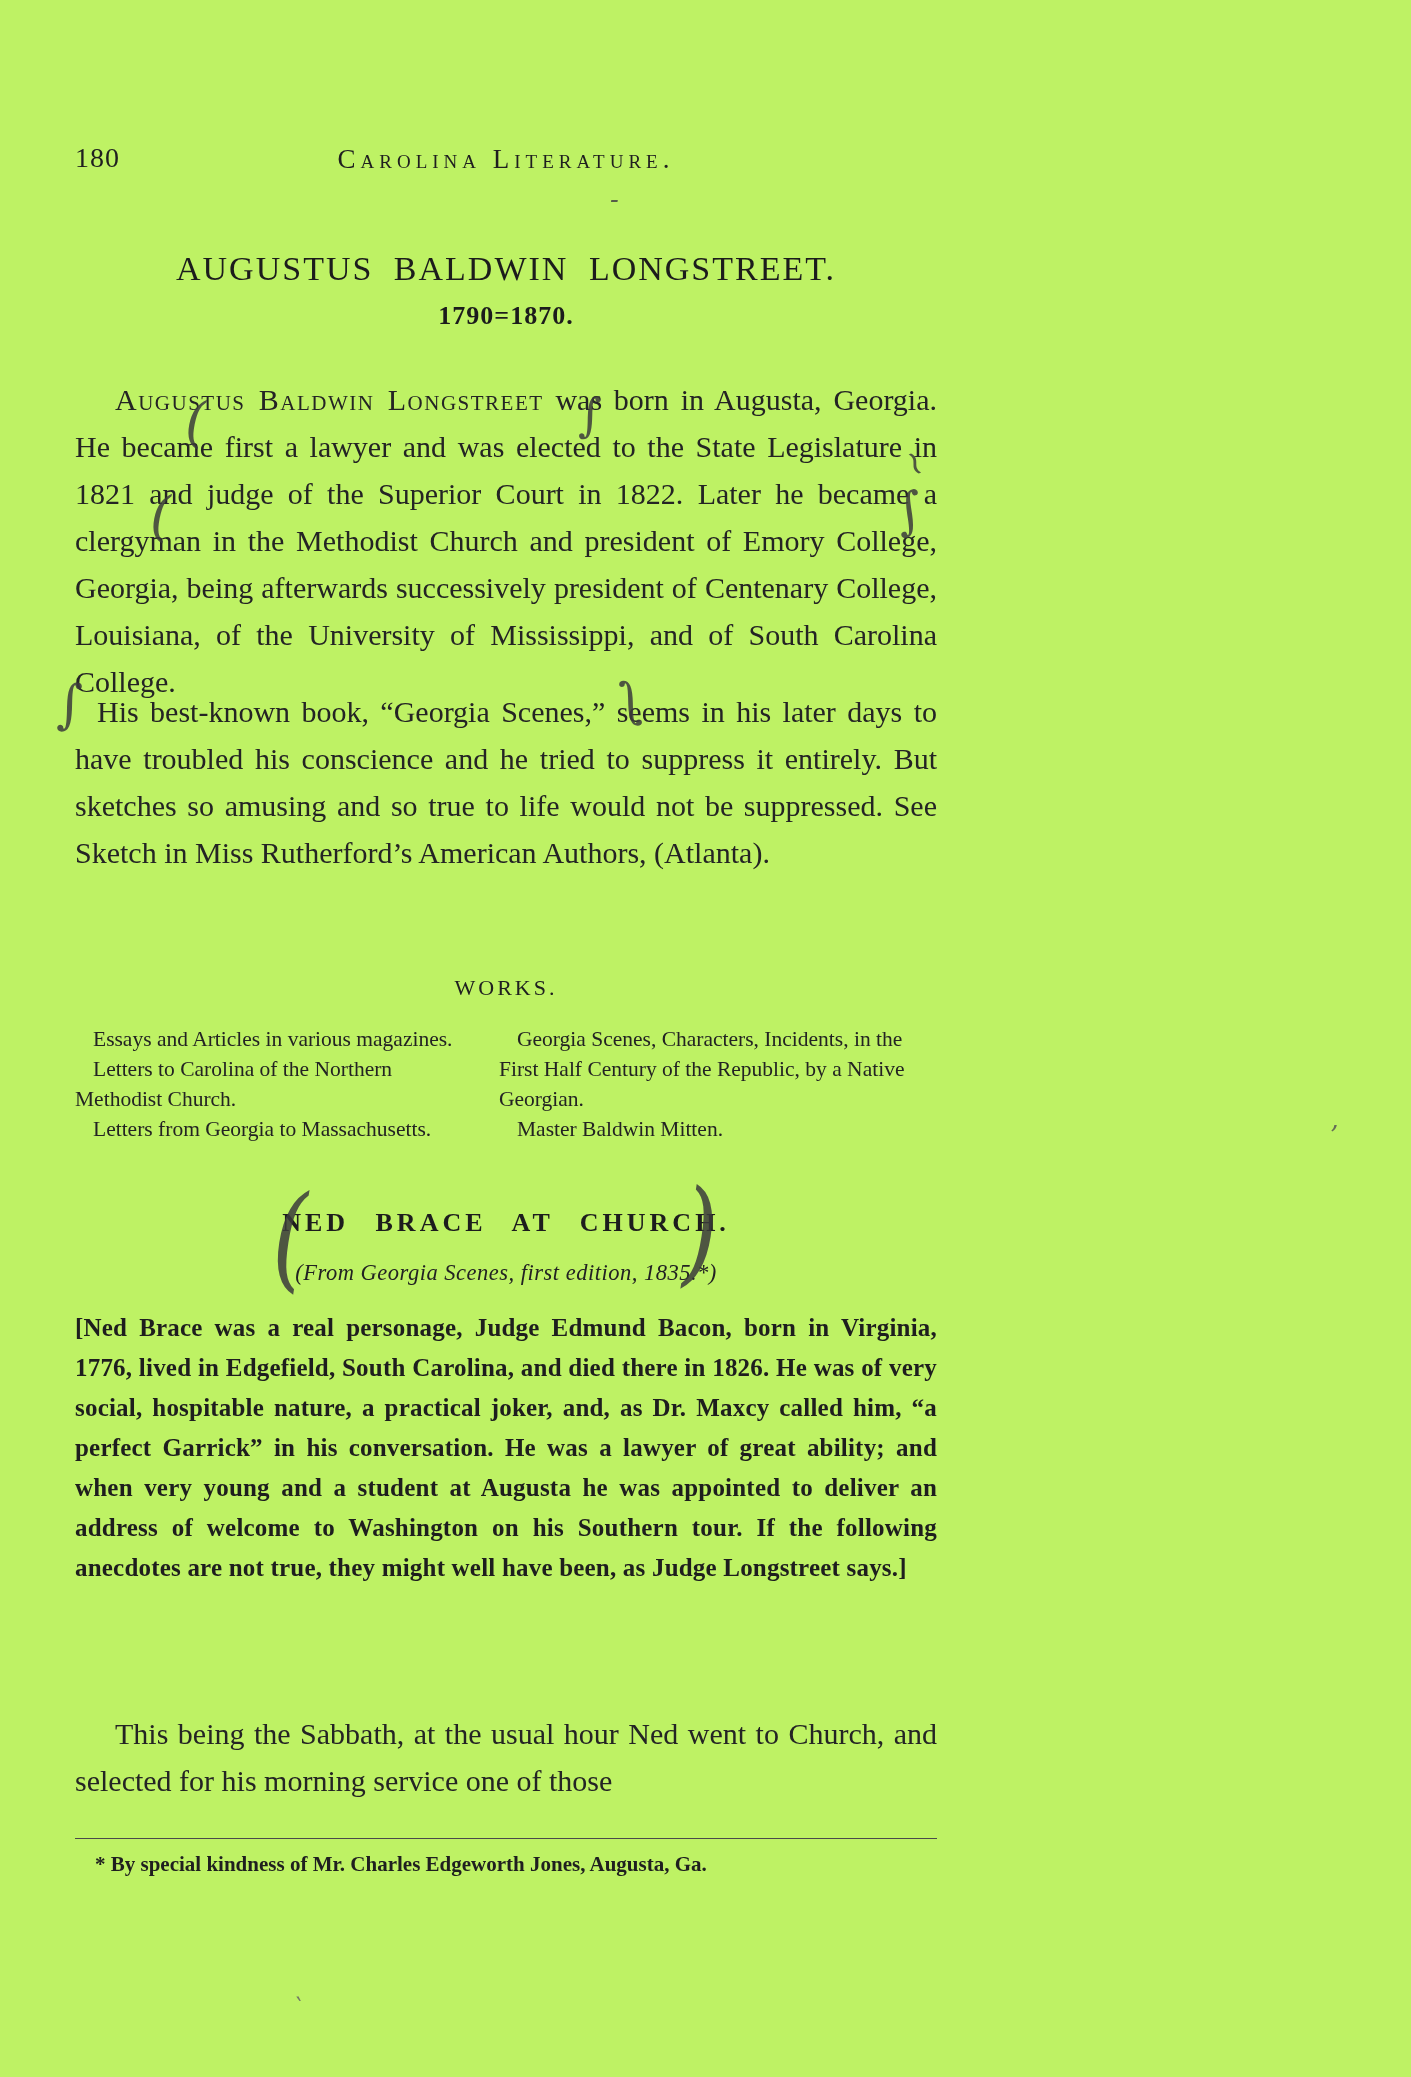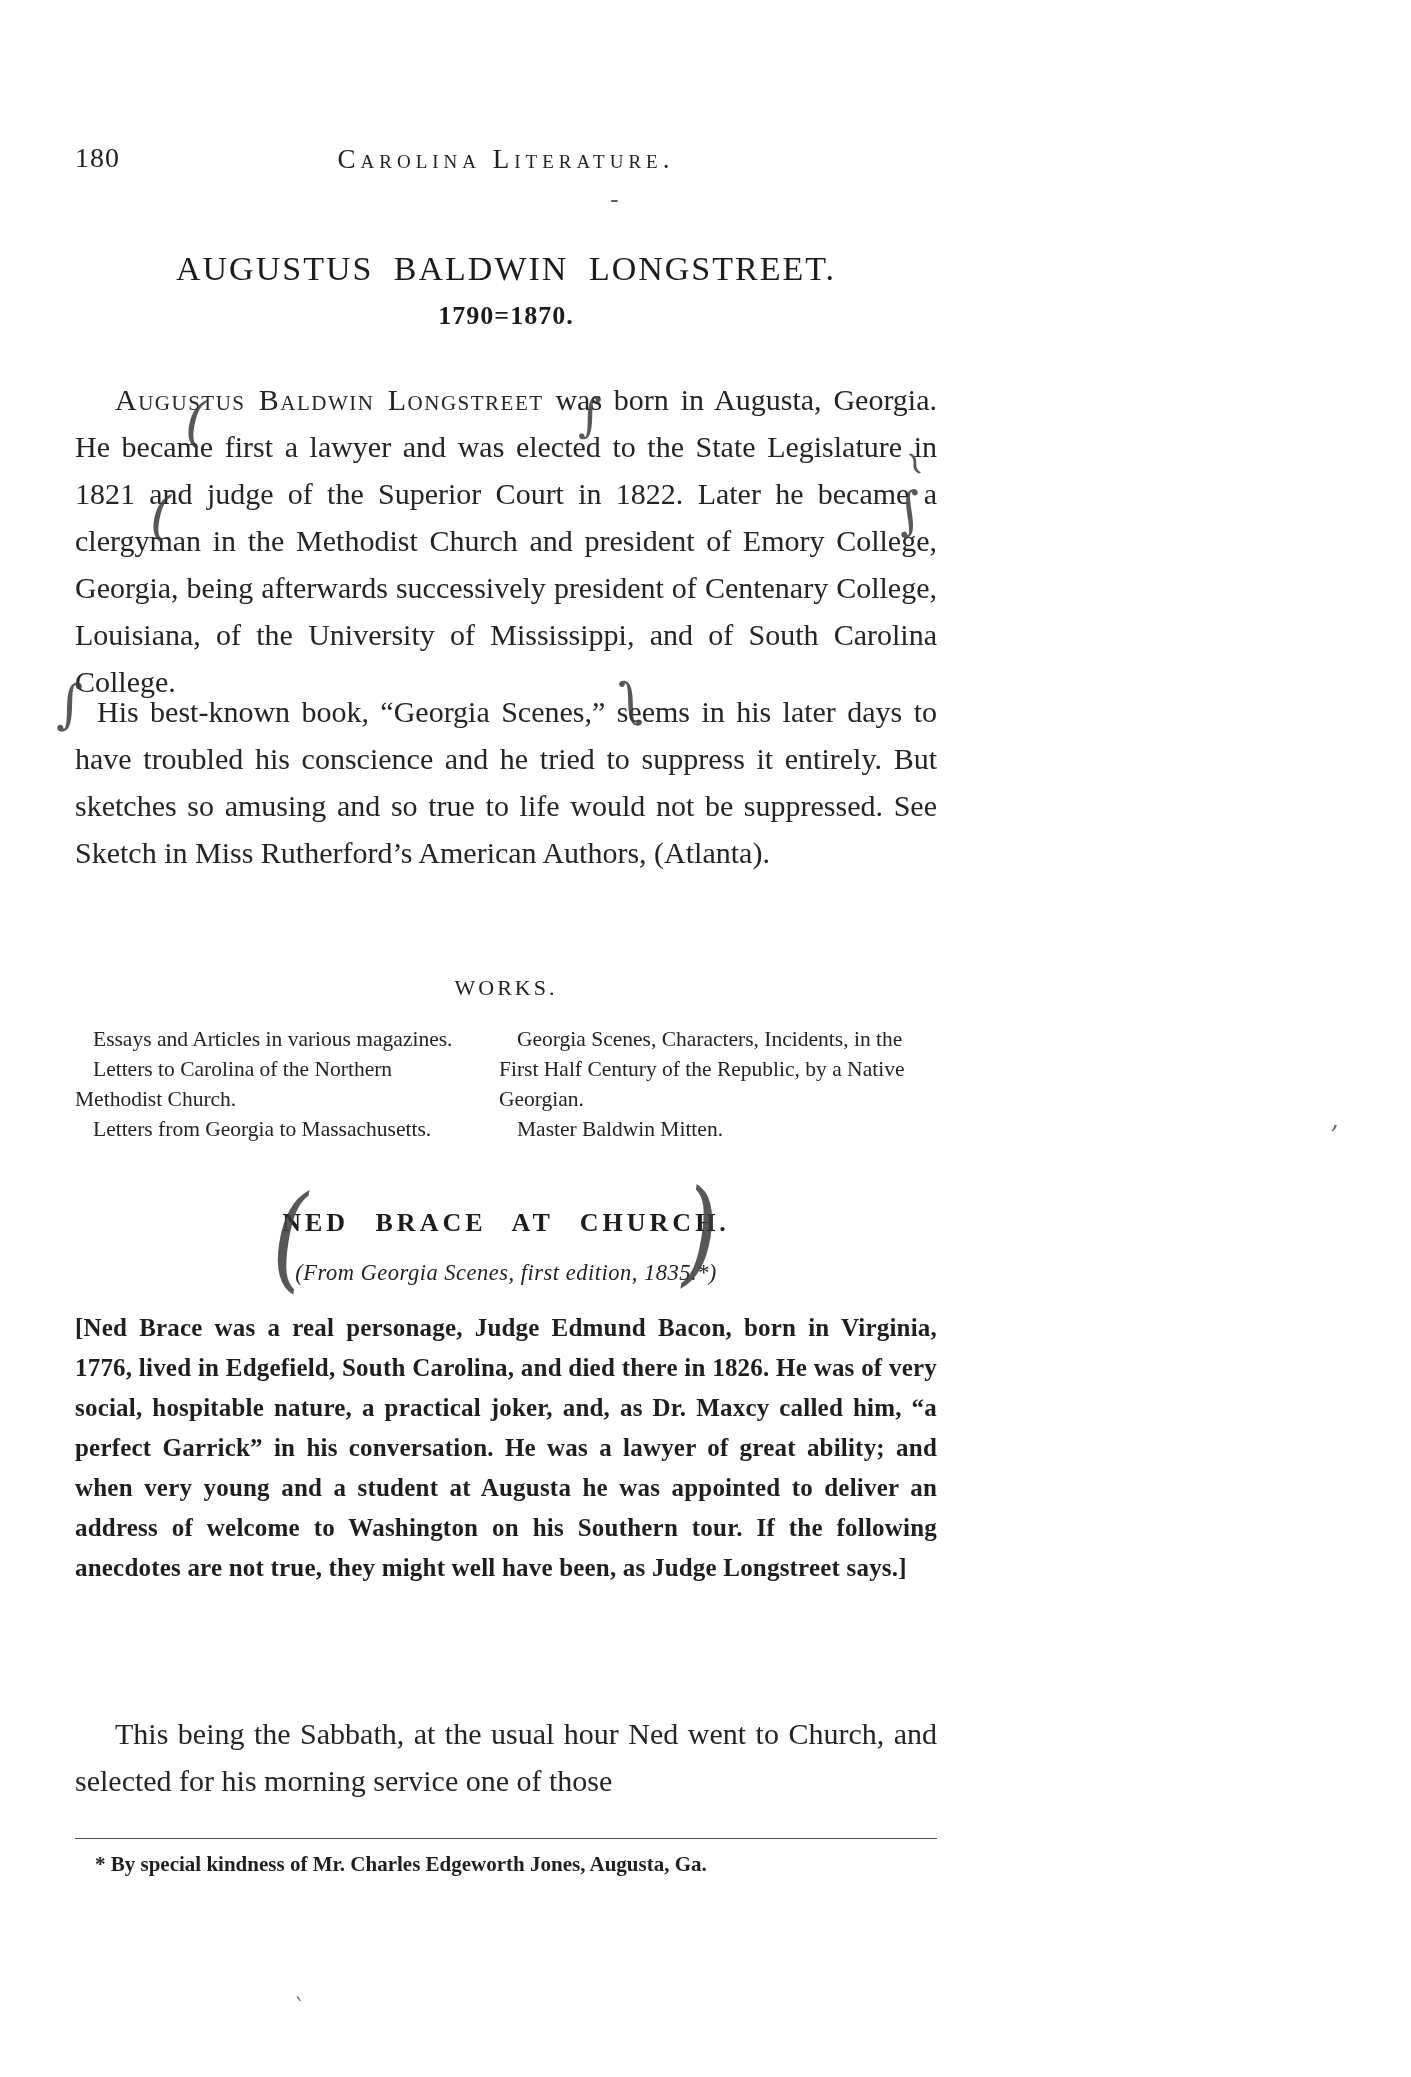--- a/index.html
+++ b/index.html
@@ -1,20 +1,20 @@
 <!DOCTYPE html>
 <html><head>
 <meta charset="utf-8">
 <style>
   html, body { margin:0; padding:0; background:#e9e7e2; }
   .page {
     position:relative;
     width:1411px; height:2077px;
     margin:0 auto;
-    background:#ffffff;
+    background:#bef264;
     font-family:"Liberation Serif", serif;
     color:#242424;
     overflow:hidden;
   }
   .block { position:absolute; left:75px; width:862px; }
   .center { text-align:center; }
   p { margin:0; }
 
   .page-num { position:absolute; left:75px; top:142px; font-size:28px; letter-spacing:1px; color:#1f1f1f; }
   .running-head {

